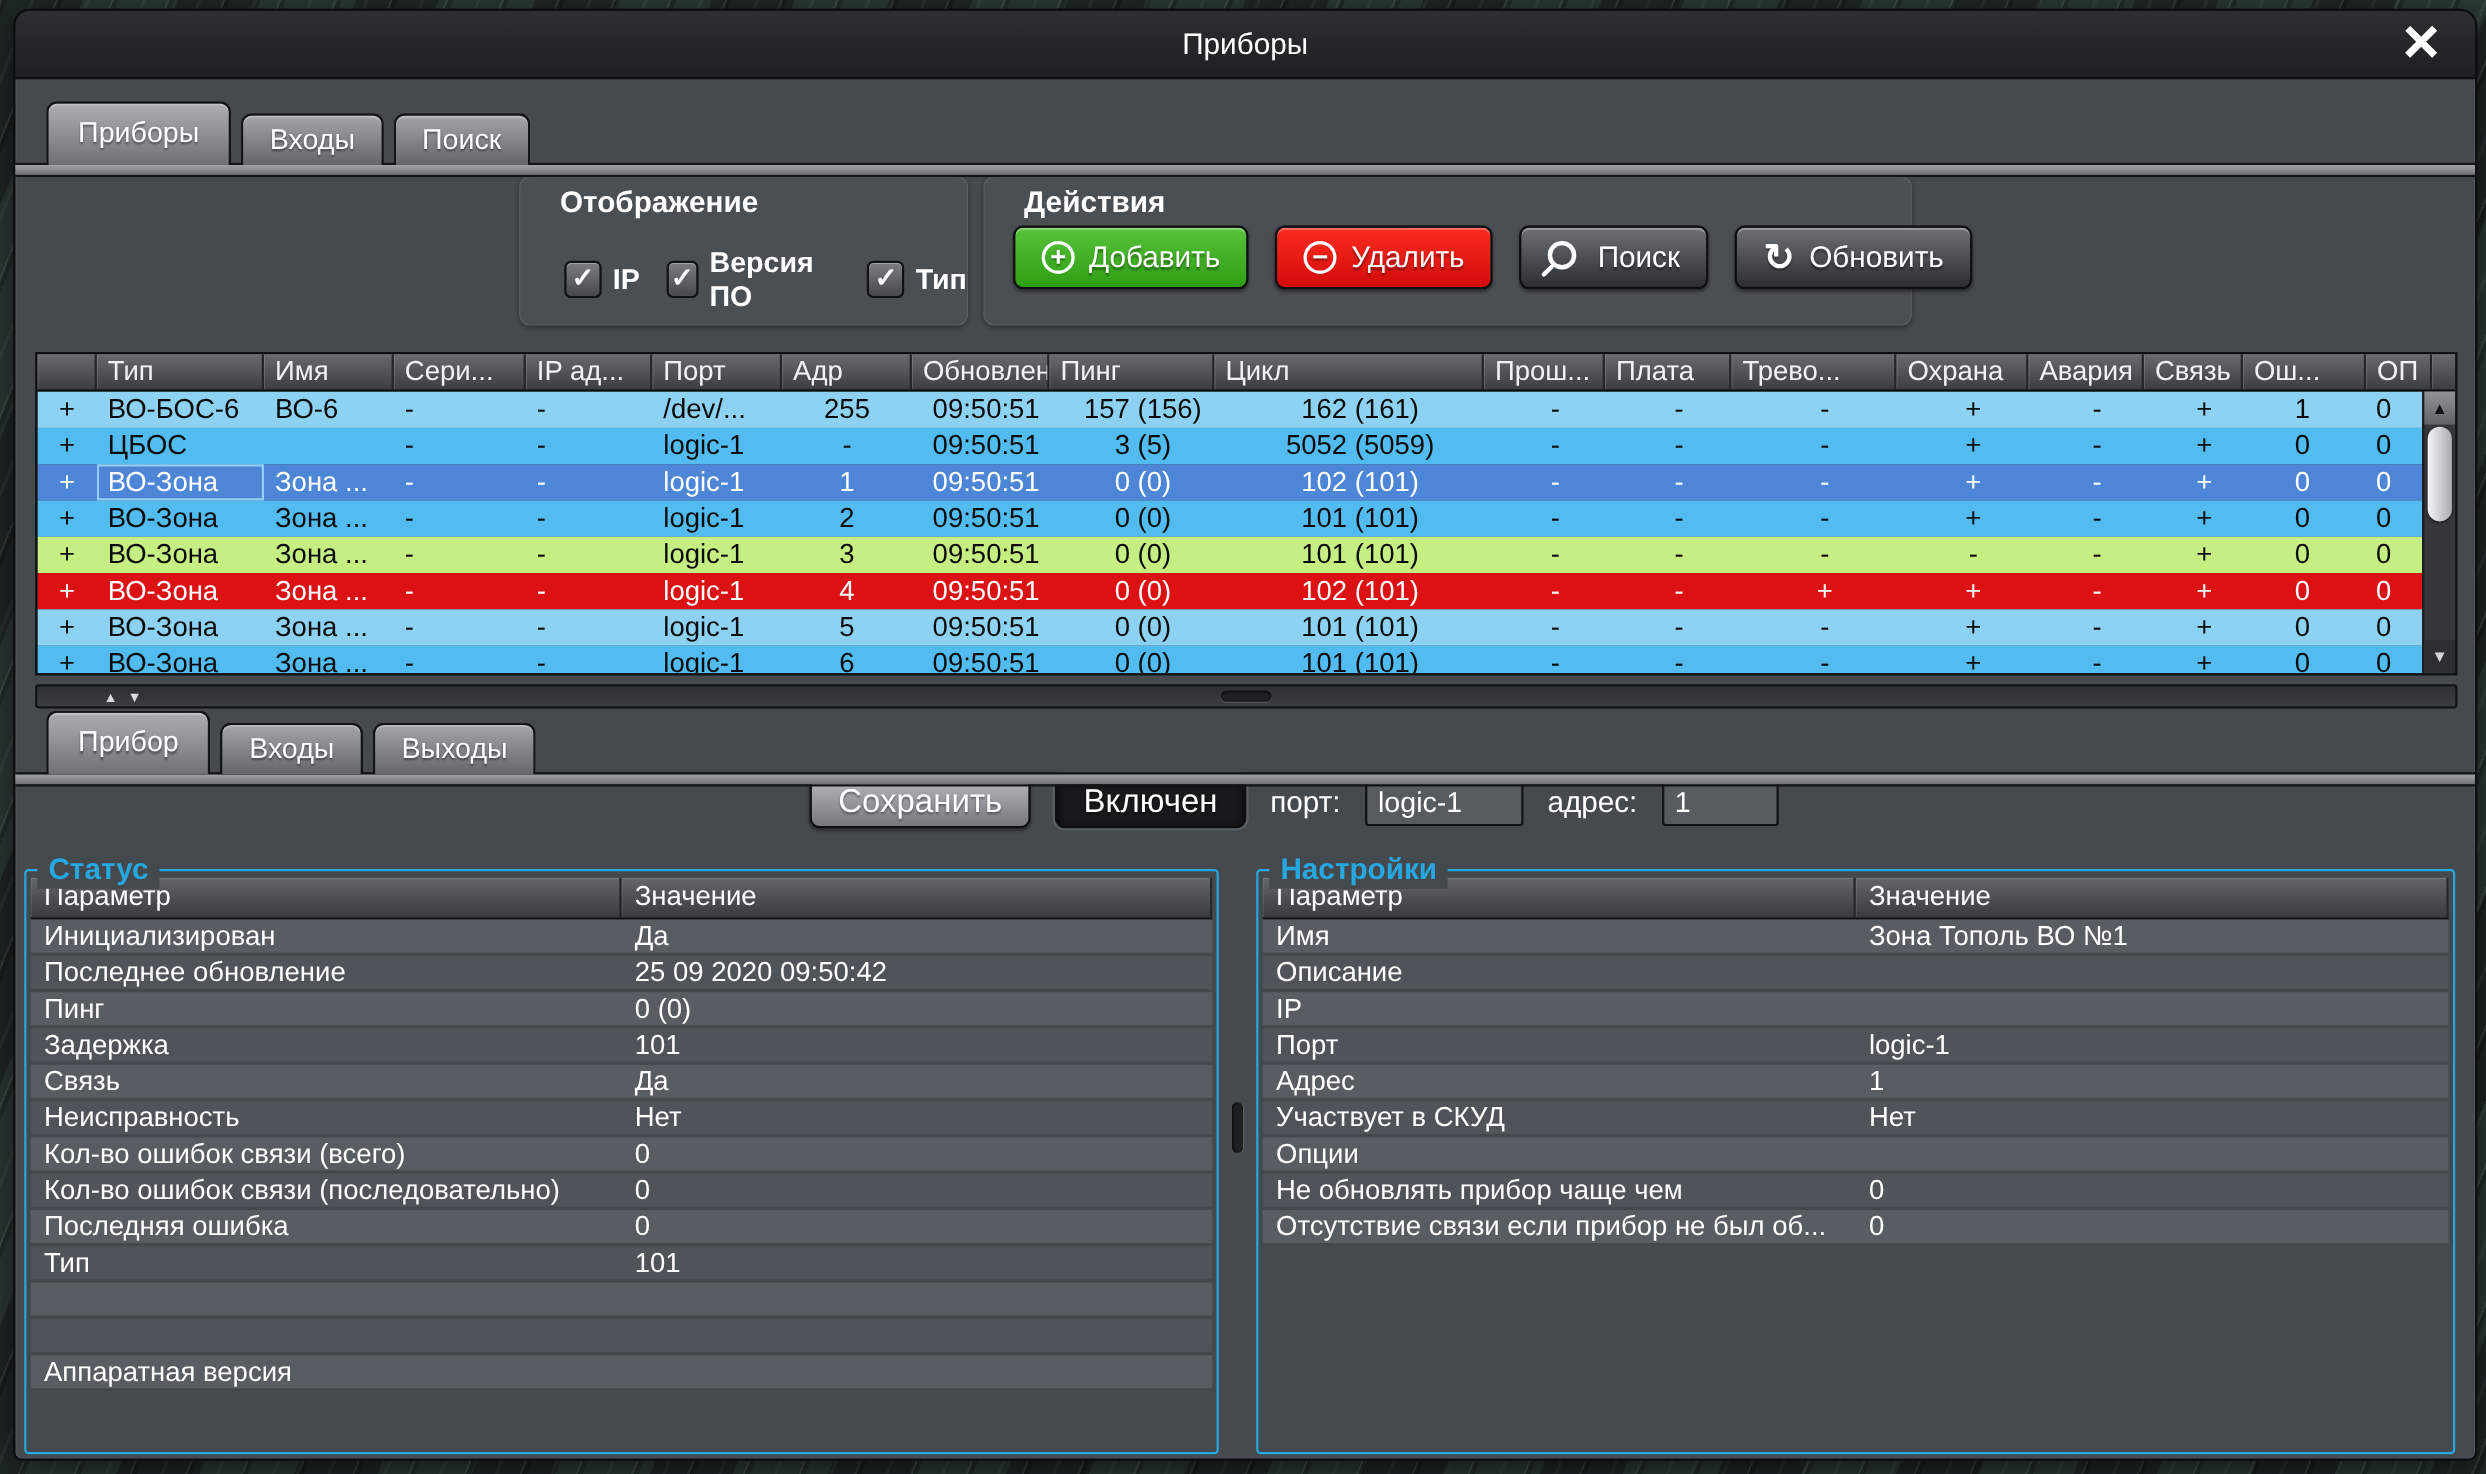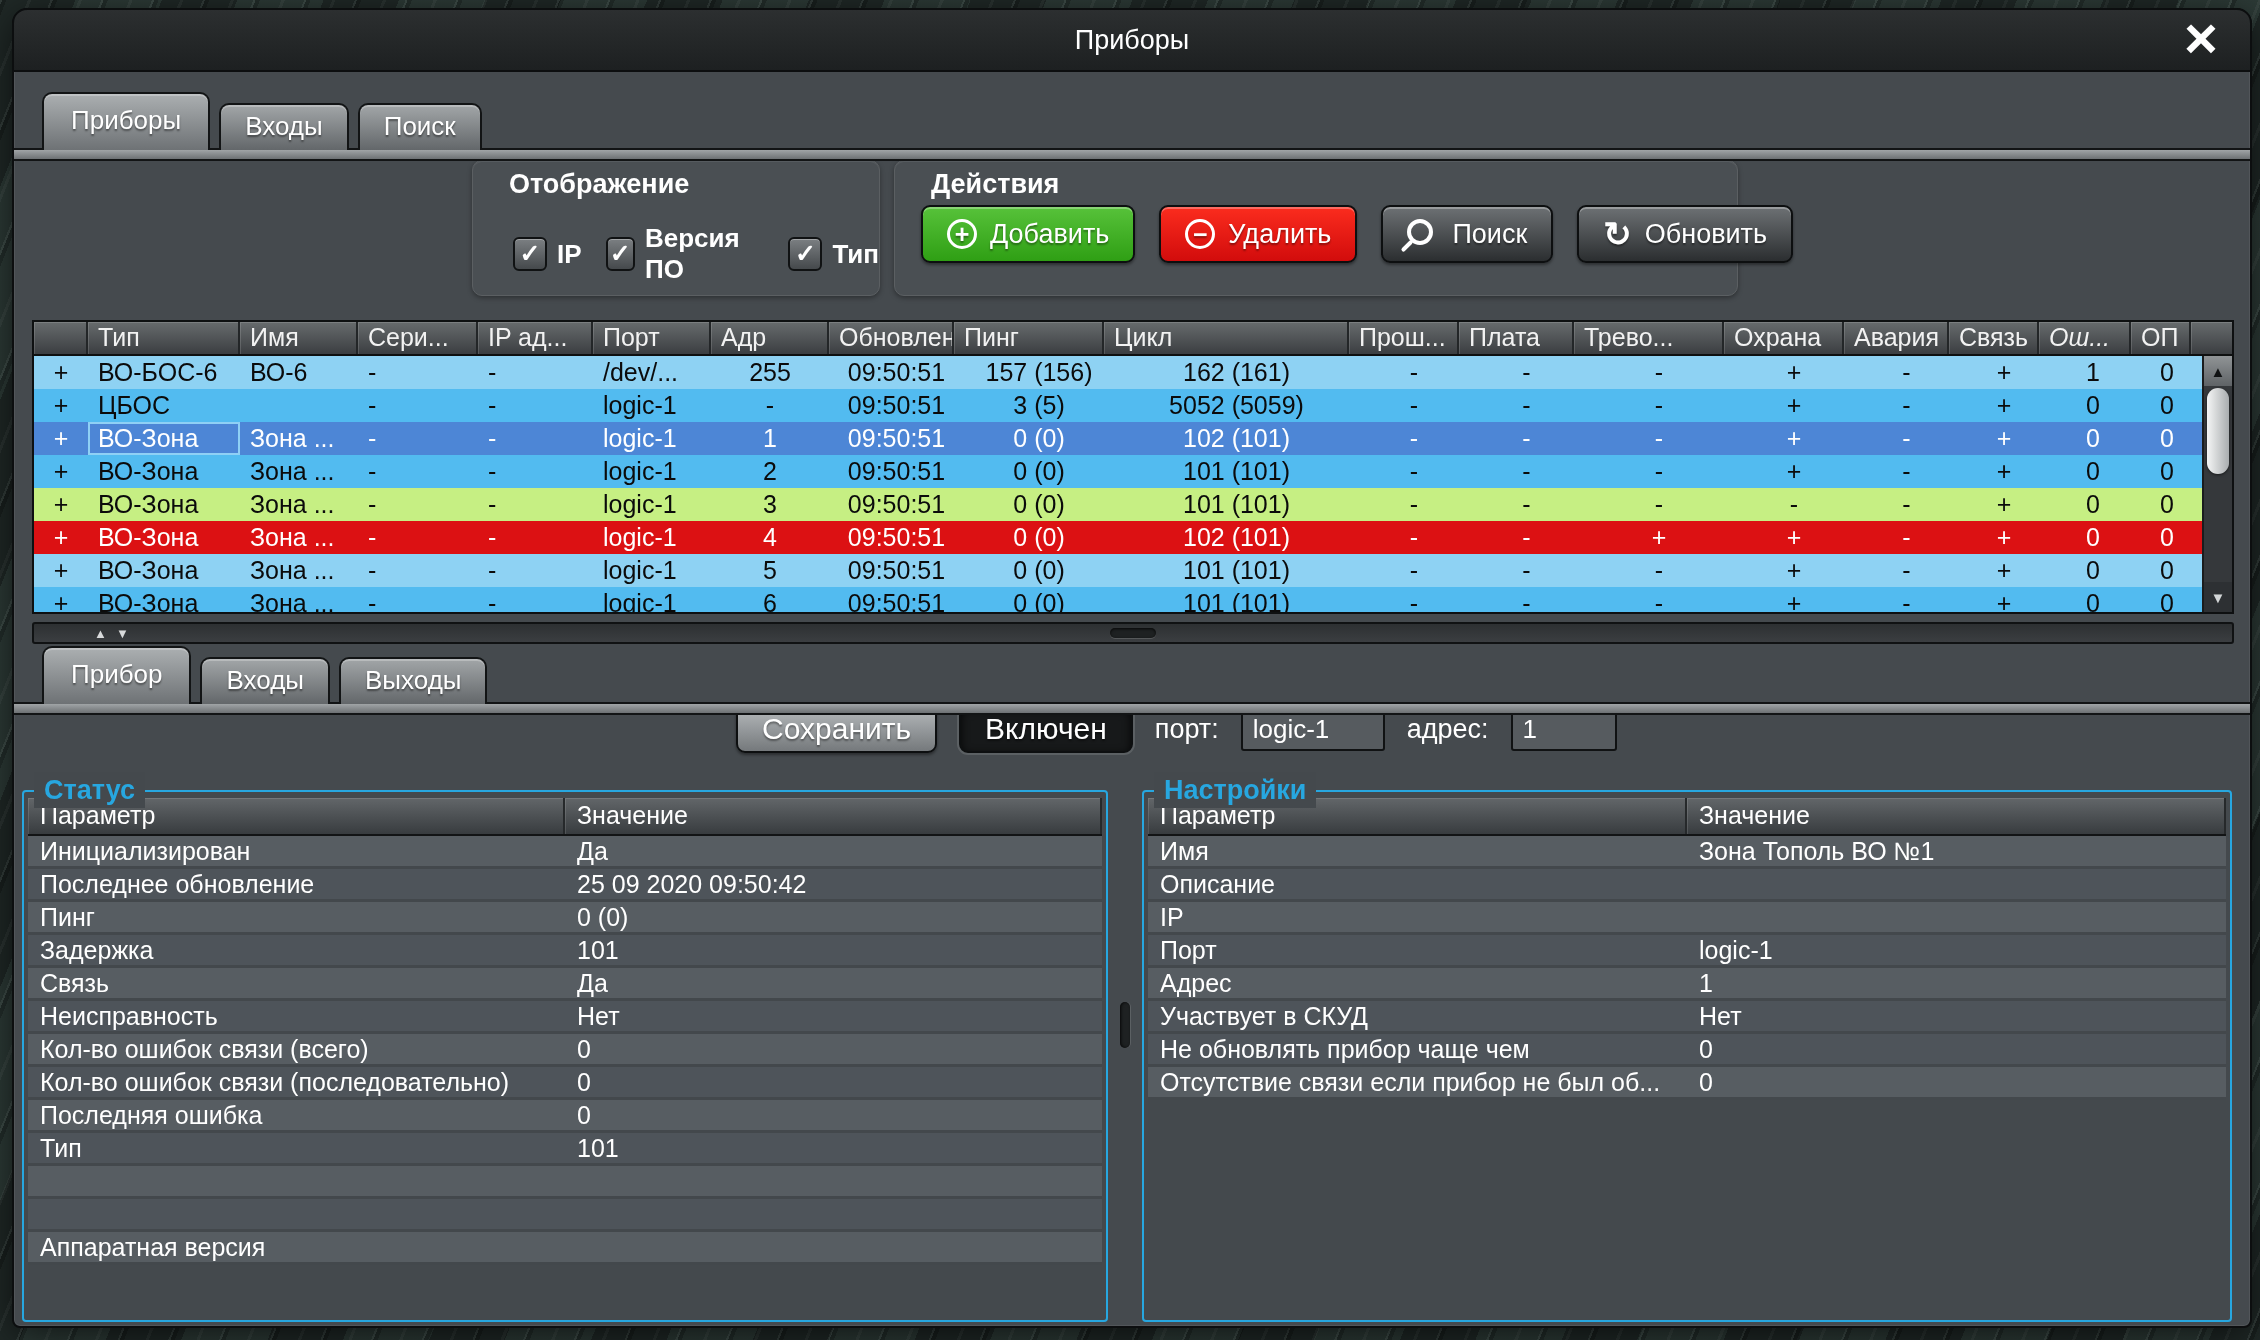--- a/index.html
+++ b/index.html
@@ -203,21 +203,21 @@
           <div class="hcell al" style="width: 118px;">Адр</div>
           <div class="hcell al" style="width: 125px;">Обновлен</div>
           <div class="hcell al" style="width: 150px;">Пинг</div>
           <div class="hcell al" style="width: 245px;">Цикл</div>
           <div class="hcell al" style="width: 110px;">Прош...</div>
           <div class="hcell al" style="width: 115px;">Плата</div>
           <div class="hcell al" style="width: 150px;">Трево...</div>
           <div class="hcell al" style="width: 120px;">Охрана</div>
           <div class="hcell al" style="width: 105px;">Авария</div>
           <div class="hcell al" style="width: 90px;">Связь</div>
-          <div class="hcell al" style="width: 92px; font-style: italic;">Ош...</div>
+          <div class="hcell al" style="width: 112px;">Ош...</div>
           <div class="hcell al" style="width: 60px;">ОП</div>
           <div class="hcell fill"></div>
         </div>
       <div class="dbody" id="dbody">
           <div class="drow st-light">
             <div class="dcell ac" style="width: 54px;">+</div>
             <div class="dcell al" style="width: 152px;">ВО-БОС-6</div>
             <div class="dcell al" style="width: 118px;">ВО-6</div>
             <div class="dcell al" style="width: 120px;">-</div>
             <div class="dcell al" style="width: 115px;">-</div>
@@ -511,20 +511,24 @@
             <div class="pcell pval">logic-1</div>
           </div>
           <div class="prow">
             <div class="pcell pname">Адрес</div>
             <div class="pcell pval">1</div>
           </div>
           <div class="prow alt">
             <div class="pcell pname">Участвует в СКУД</div>
             <div class="pcell pval">Нет</div>
           </div>
+          <div class="prow">
+            <div class="pcell pname">Опции</div>
+            <div class="pcell pval"></div>
+          </div>
           <div class="prow alt">
             <div class="pcell pname">Не обновлять прибор чаще чем</div>
             <div class="pcell pval">0</div>
           </div>
           <div class="prow">
             <div class="pcell pname">Отсутствие связи если прибор не был об...</div>
             <div class="pcell pval">0</div>
           </div>
         </div>
     </div>

